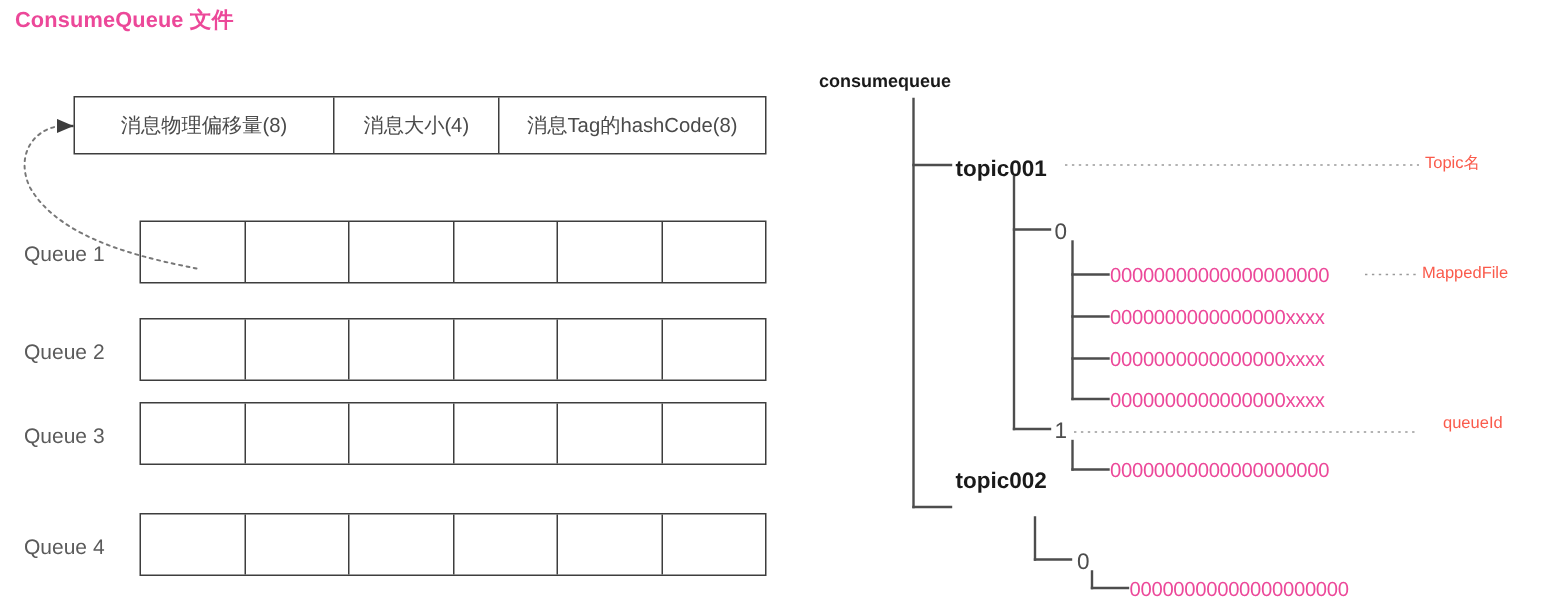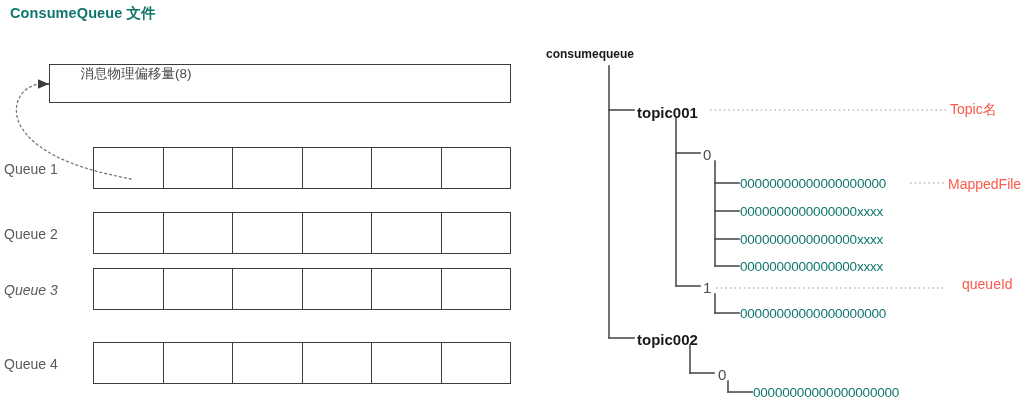--- a/index.html
+++ b/index.html
@@ -19,36 +19,35 @@
     background: #ffffff;
   }
 
   
   .page-title {
     position: absolute;
     left: 10px;
     top: 4px;
     font-size: 14.5px;
     font-weight: bold;
-    color: #0f766e;
+    color: #ec4899;
     letter-spacing: .1px;
     white-space: nowrap;
   }
 
   .header-strip {
     position: absolute;
     left: 49px;
     top: 64px;
     width: 462px;
     height: 39px;
     box-sizing: border-box;
     border: 1.3px solid #3d3d3d;
     display: flex;
     background: #ffffff;
-    flex-direction: column;
   }
   .header-cell {
     box-sizing: border-box;
     display: flex;
     align-items: center;
     justify-content: center;
     font-size: 13.5px;
     color: #4a4a4a;
     white-space: nowrap;
   }
@@ -68,21 +67,21 @@
     background: #ffffff;
   }
   .queue-cell {
     flex: 1;
     box-sizing: border-box;
   }
   .queue-cell + .queue-cell { border-left: 1.2px solid #3d3d3d; }
 
   .queue-label {
     position: absolute;
-    left: 4px;
+    left: 16px;
     font-size: 14px;
     color: #5a5a5a;
     white-space: nowrap;
   }
 
   
   .tree-title {
     position: absolute;
     left: 546px;
     top: 47px;
@@ -97,46 +96,48 @@
     font-size: 15px;
     color: #4d4d4d;
   }
   .node.bold {
     font-weight: bold;
     color: #1a1a1a;
   }
   .node.mono-zeros {
     font-size: 13.5px;
     letter-spacing: -0.2px;
-    color: #0f766e;
+    color: #ec4899;
   }
   .red-label {
     position: absolute;
     white-space: nowrap;
-    font-size: 14px;
+    font-size: 11px;
     color: #fa5a4b;
   }
 
   svg.overlay {
     position: absolute;
     left: 0; top: 0;
     width: 1029px;
     height: 405px;
     pointer-events: none;
   }
 </style>
 </head>
 <body>
 
 <div id="canvas">
 
   <div class="page-title">ConsumeQueue 文件</div>
 
   <div class="header-strip">
     <div class="header-cell hc-0">消息物理偏移量(8)</div>
+    <div class="header-cell hc-1">消息大小(4)</div>
+    <div class="header-cell hc-2">消息Tag的hashCode(8)</div>
   </div>
 
   <div class="queue-label" style="top:161px;">Queue 1</div>
   <div class="queue-row" style="top:147px;">
     <div class="queue-cell"></div>
     <div class="queue-cell"></div>
     <div class="queue-cell"></div>
     <div class="queue-cell"></div>
     <div class="queue-cell"></div>
     <div class="queue-cell"></div>
@@ -145,21 +146,21 @@
   <div class="queue-label" style="top:226px;">Queue 2</div>
   <div class="queue-row" style="top:212px;">
     <div class="queue-cell"></div>
     <div class="queue-cell"></div>
     <div class="queue-cell"></div>
     <div class="queue-cell"></div>
     <div class="queue-cell"></div>
     <div class="queue-cell"></div>
   </div>
 
-  <div class="queue-label" style="top:282px;font-style:italic;">Queue 3</div>
+  <div class="queue-label" style="top:282px;">Queue 3</div>
   <div class="queue-row" style="top:268px;">
     <div class="queue-cell"></div>
     <div class="queue-cell"></div>
     <div class="queue-cell"></div>
     <div class="queue-cell"></div>
     <div class="queue-cell"></div>
     <div class="queue-cell"></div>
   </div>
 
   <div class="queue-label" style="top:356px;">Queue 4</div>
@@ -178,21 +179,21 @@
   <div class="node" style="left:703px; top:146px;">0</div>
 
   <div class="node mono-zeros" style="left:740px; top:176px;">00000000000000000000</div>
   <div class="node mono-zeros" style="left:740px; top:204px;">0000000000000000xxxx</div>
   <div class="node mono-zeros" style="left:740px; top:232px;">0000000000000000xxxx</div>
   <div class="node mono-zeros" style="left:740px; top:259px;">0000000000000000xxxx</div>
 
   <div class="node" style="left:703px; top:279px;">1</div>
   <div class="node mono-zeros" style="left:740px; top:306px;">00000000000000000000</div>
 
-  <div class="node bold" style="left:637px; top:331px;">topic002</div>
+  <div class="node bold" style="left:637px; top:312px;">topic002</div>
   <div class="node" style="left:718px; top:366px;">0</div>
   <div class="node mono-zeros" style="left:753px; top:385px;">00000000000000000000</div>
 
   <div class="red-label" style="left:950px; top:101px;">Topic名</div>
   <div class="red-label" style="left:948px; top:176px;">MappedFile</div>
   <div class="red-label" style="left:962px; top:276px;">queueId</div>
 
   <svg class="overlay" viewBox="0 0 1029 405">
     <defs>
       <marker id="arrowhead" markerWidth="8" markerHeight="8" refX="7" refY="3" orient="auto">

